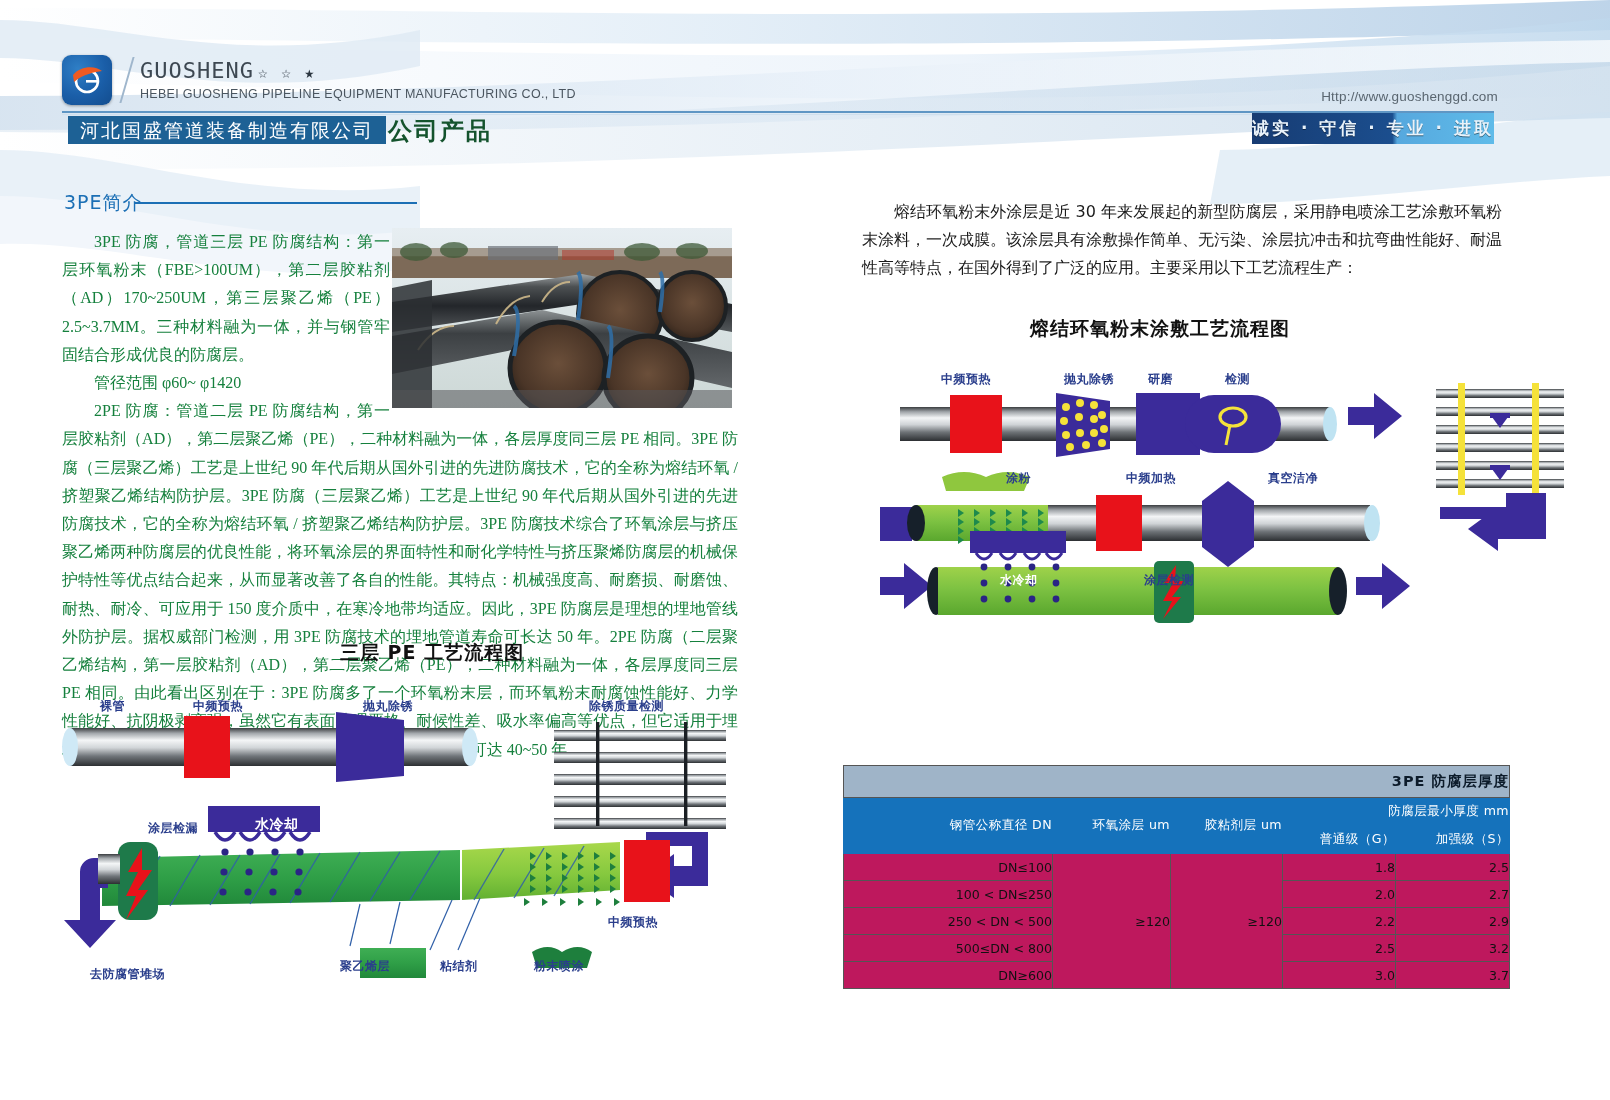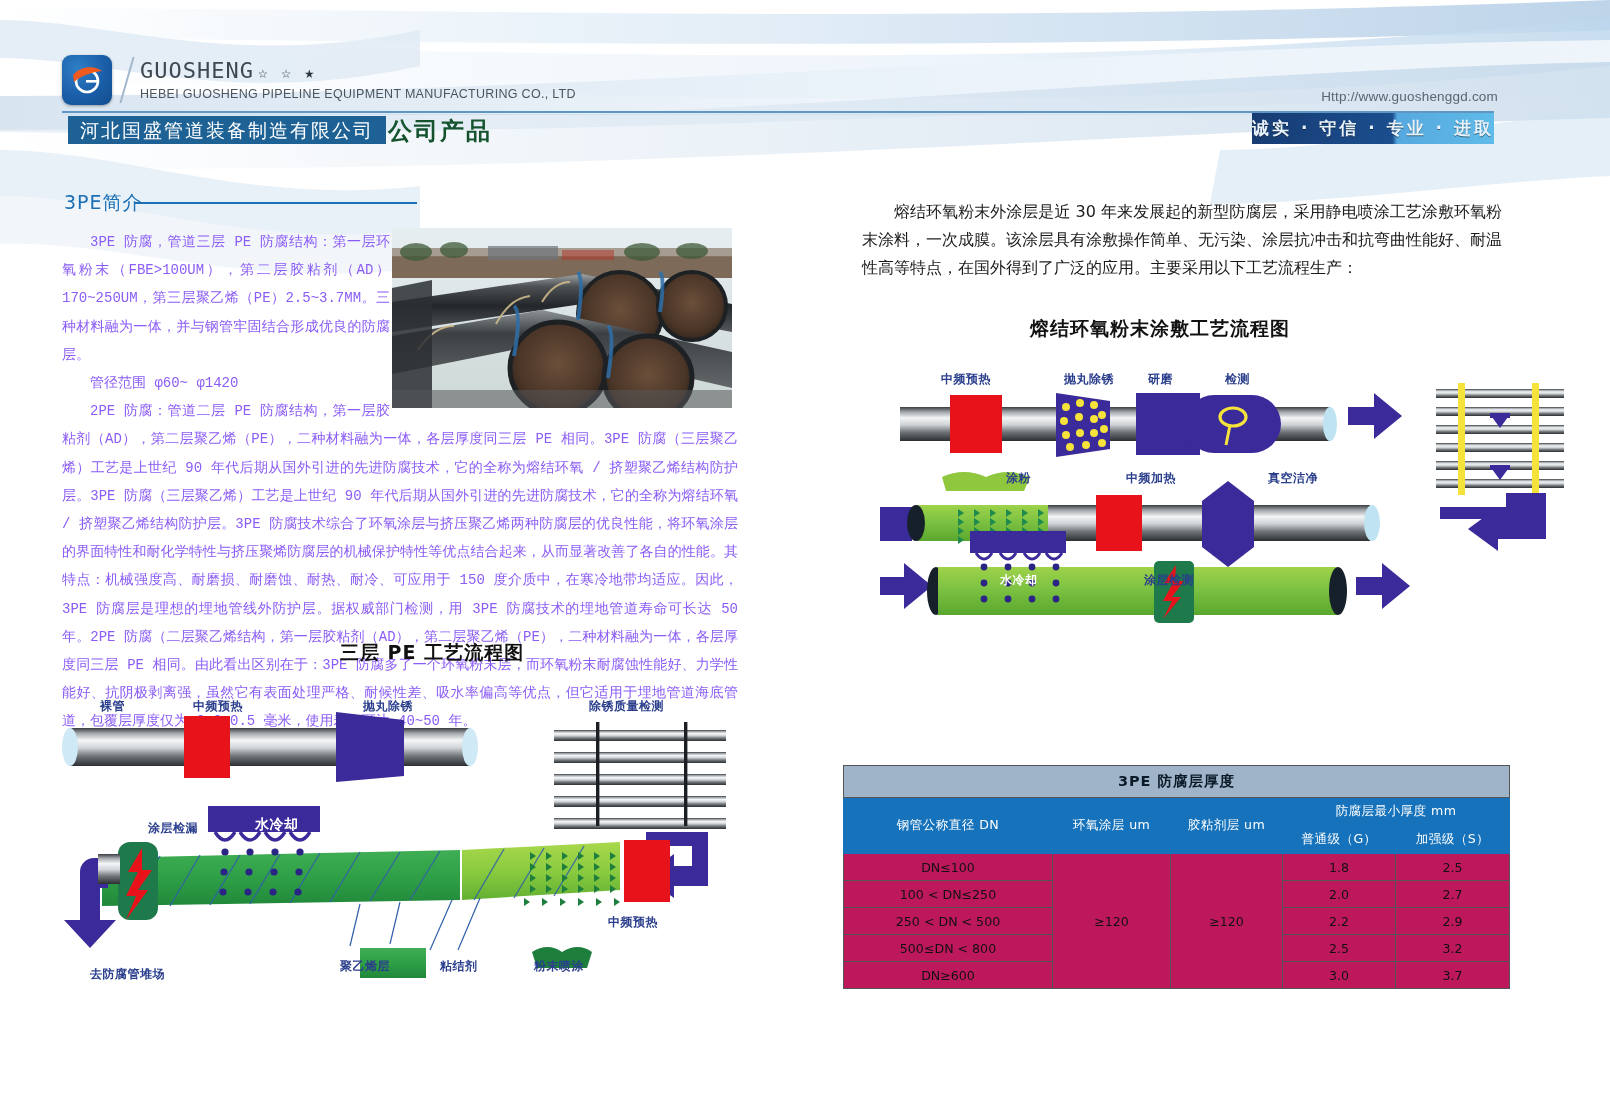--- a/index.html
+++ b/index.html
@@ -41,43 +41,43 @@
     font-family:"DejaVu Sans","Liberation Sans",sans-serif;font-weight:bold;
     text-shadow:0 1px 0 rgba(0,0,0,.45);}
 
   
   .sec-title{position:absolute;left:64px;top:190px;font-size:19px;color:#1b6fb5;letter-spacing:1px;
     font-family:"DejaVu Sans","Liberation Sans",sans-serif;}
   .sec-line{position:absolute;left:135px;top:202px;width:282px;height:2px;background:#1b6fb5;}
 
   
   .col-left{position:absolute;left:62px;top:228px;width:676px;}
-  .para{font-size:14px;line-height:28.2px;color:#8b5cf6;text-align:justify;
-    font-family:Liberation Mono, monospace;}
+  .para{font-size:16px;line-height:28.2px;color:#15803d;text-align:justify;
+    font-family:Liberation Serif, serif;}
   .para.indent{text-indent:2em;}
   .photo{position:absolute;left:392px;top:228px;width:340px;height:180px;overflow:hidden;}
   .wrap-box{float:right;width:348px;height:186px;shape-outside:border-box;}
 
   .col-right{position:absolute;left:862px;top:198px;width:640px;}
   .para-r{font-size:16px;line-height:28px;color:#1a1a1a;text-align:justify;
     font-family:"DejaVu Sans","Liberation Sans",sans-serif;}
 
   
   .dia-title{position:absolute;font-size:19px;font-weight:bold;color:#111;letter-spacing:1px;
     font-family:"DejaVu Sans","Liberation Sans",sans-serif;}
   .dia-t-left{left:340px;top:640px;}
   .dia-t-right{left:1030px;top:316px;}
 
   .flow-label{position:absolute;font-size:12px;color:#2a3e8c;font-weight:bold;letter-spacing:.5px;
     font-family:"DejaVu Sans","Liberation Sans",sans-serif;white-space:nowrap;}
 
   
   .tbl{position:absolute;left:843px;top:765px;width:667px;border-collapse:collapse;
     font-family:"DejaVu Sans","Liberation Sans",sans-serif;}
-  .tbl td,.tbl th{border:1px solid #555;font-size:12.6px;color:#111;text-align:center;padding:0;}
+  .tbl td,.tbl th{border:1px solid #555;font-size:12.6px;color:#111;text-align:right;padding:0;}
   .tbl .cap{background:#9fb4c8;color:#0c1b2a;font-weight:bold;font-size:14.5px;height:31px;letter-spacing:1px;}
   .tbl .hd{background:#1572bb;color:#fff;font-weight:normal;height:26px;letter-spacing:.4px;border-color:#1572bb;}
   .tbl .hd.thick{height:55px;}
   .tbl td.body{height:26px;background:#be185d;}
 </style>
 </head>
 <body>
 
 <div class="page">
 

